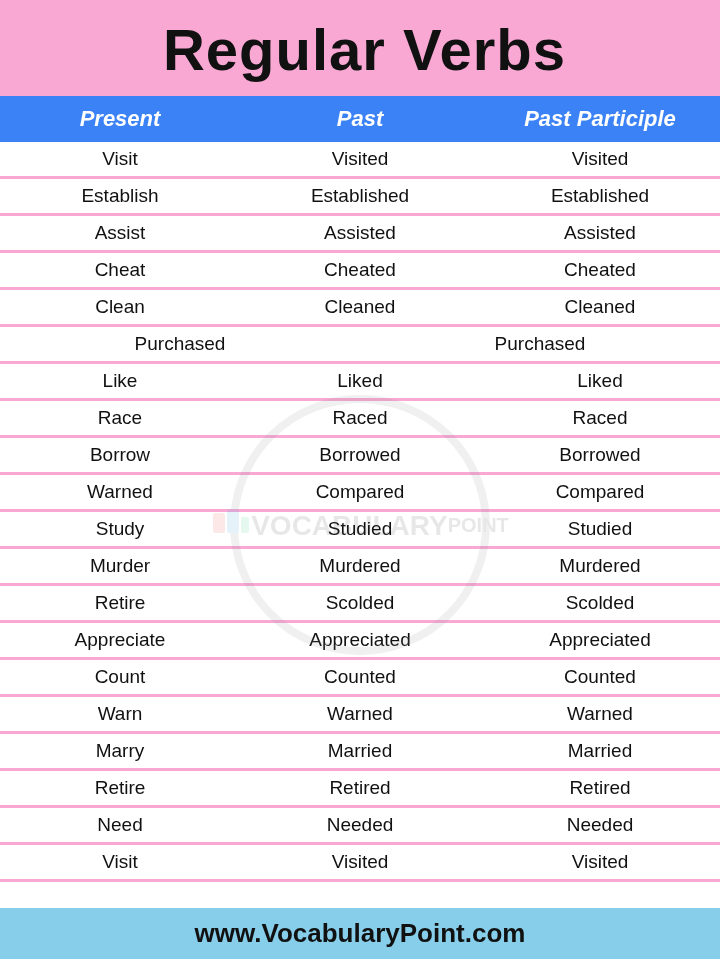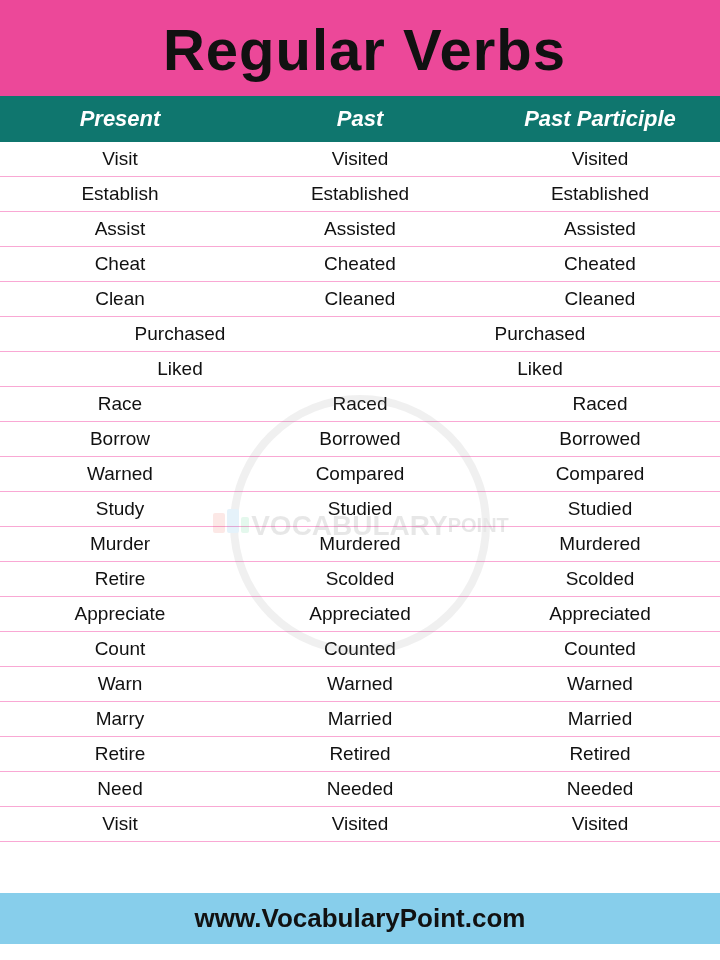--- a/index.html
+++ b/index.html
@@ -5,36 +5,36 @@
     * { margin: 0; padding: 0; box-sizing: border-box; }
     body {
       width: 720px;
       height: 960px;
       font-family: Arial, sans-serif;
       background: #fff;
       overflow: hidden;
     }
 
     .header-bg {
-      background: #ec4899;
+      background: #f9a8d4;
       text-align: center;
       padding: 18px 10px 14px 19px;
     }
 
     .header-title {
       font-size: 58px;
       font-weight: 900;
       color: #111;
       letter-spacing: 1px;
       line-height: 1.1;
     }
 
     .col-headers {
       display: flex;
-      background: #0f766e;
+      background: #3b82f6;
       padding: 10px 0;
     }
 
     .col-header {
       flex: 1;
       text-align: center;
       color: #fff;
       font-size: 22px;
       font-weight: bold;
       font-style: italic;
@@ -81,37 +81,37 @@
     }
 
     .watermark-sub {
       font-size: 20px;
       font-weight: bold;
       color: #444;
     }
 
     .verb-row {
       display: flex;
-      border-bottom: 1px solid #f9a8d4;
+      border-bottom: 3px solid #f9a8d4;
     }
 
     .verb-cell {
       flex: 1;
       text-align: center;
       padding: 6px 4px;
       font-size: 19px;
       color: #111;
     }
 
     .footer {
       background: #87CEEB;
       text-align: center;
       padding: 10px 0;
       position: absolute;
-      bottom: 16px;
+      bottom: 1px;
       width: 100%;
     }
 
     .footer-text {
       font-size: 26px;
       font-weight: 900;
       color: #111;
     }
 
     .table-container {
@@ -173,20 +173,21 @@
       <div class="verb-row">
         <div class="verb-cell">Clean</div>
         <div class="verb-cell">Cleaned</div>
         <div class="verb-cell">Cleaned</div>
       </div>
       <div class="verb-row">
         <div class="verb-cell">Purchased</div>
         <div class="verb-cell">Purchased</div>
       </div>
       <div class="verb-row">
+        <div class="verb-cell">Like</div>
         <div class="verb-cell">Liked</div>
         <div class="verb-cell">Liked</div>
       </div>
       <div class="verb-row">
         <div class="verb-cell">Race</div>
         <div class="verb-cell">Raced</div>
         <div class="verb-cell">Raced</div>
       </div>
       <div class="verb-row">
         <div class="verb-cell">Borrow</div>

